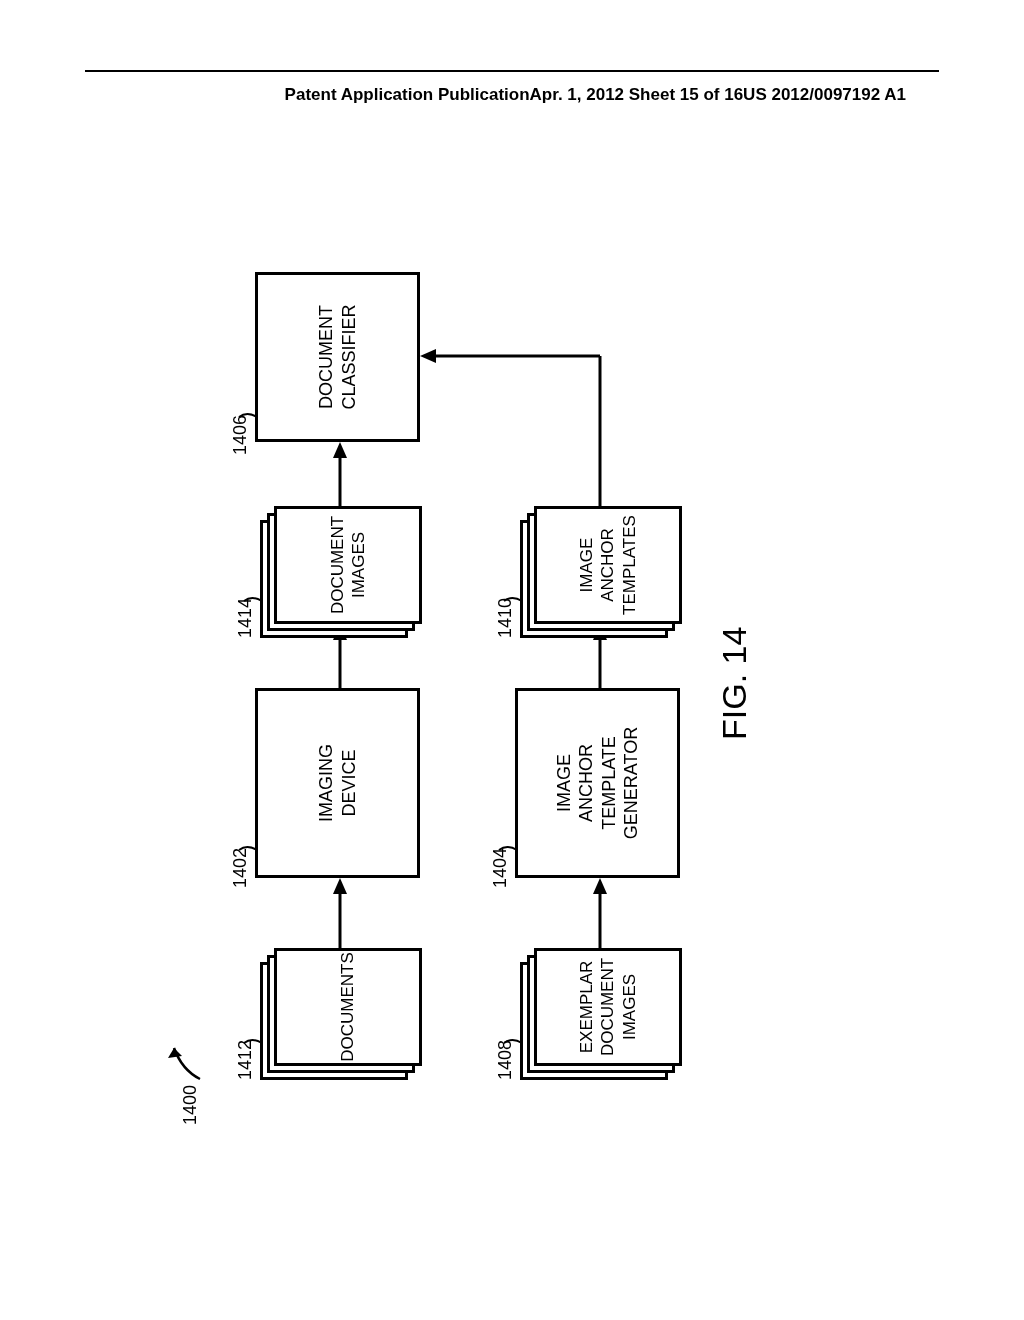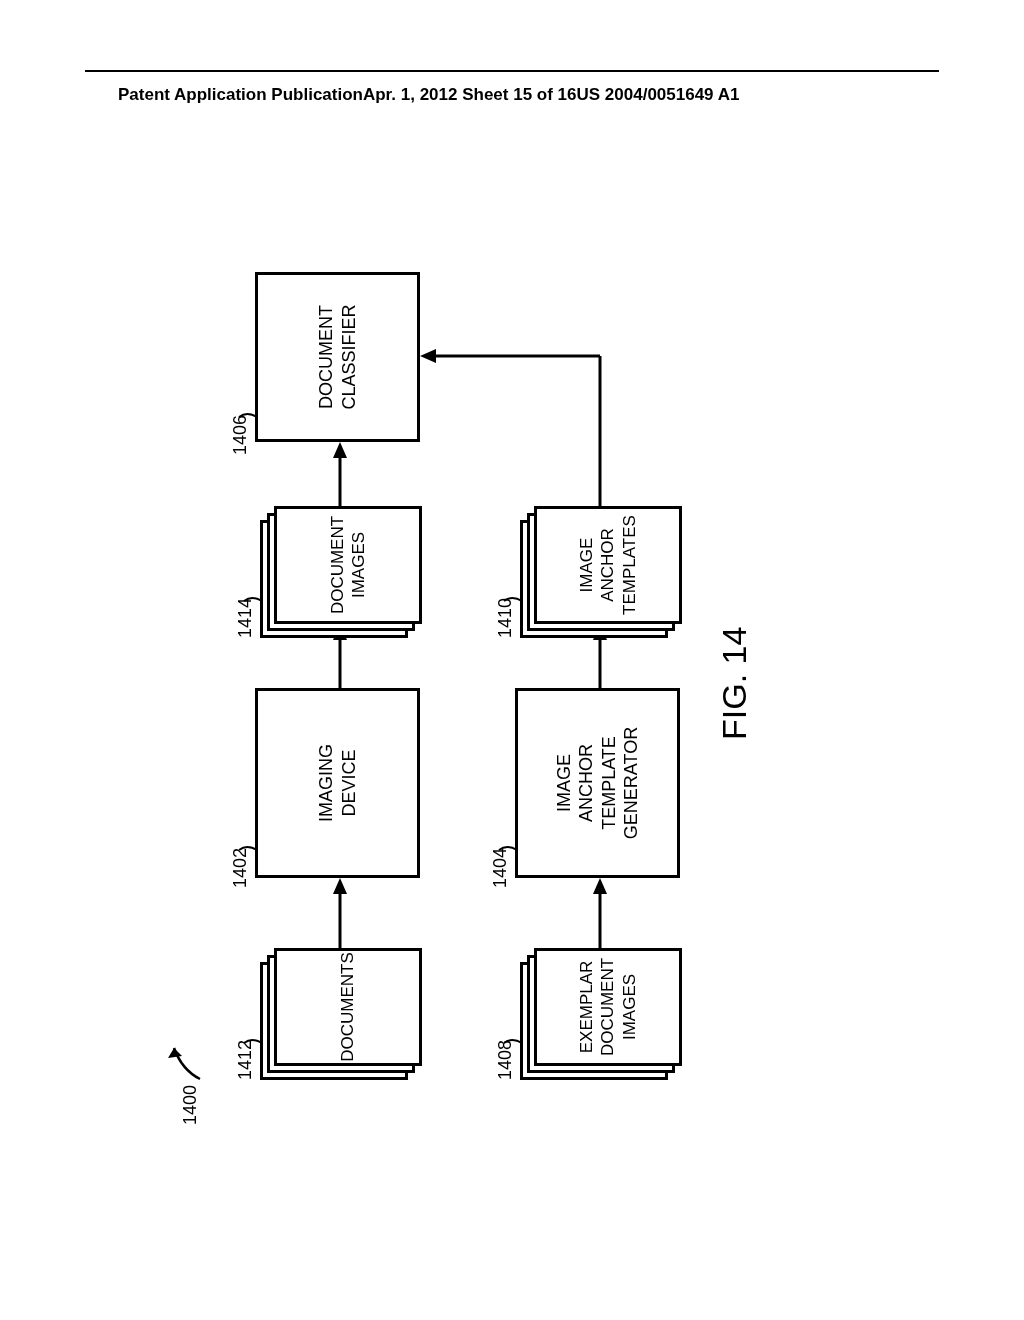--- a/index.html
+++ b/index.html
@@ -9,21 +9,21 @@
       background: white;
       font-family: Arial, Helvetica, sans-serif;
       position: relative;
     }
     .header {
       position: absolute;
       top: 85px;
       left: 0;
       width: 100%;
       display: flex;
-      justify-content: flex-start;
+      justify-content: flex-end;
       padding: 0 118px 0 118px;
       font-size: 17px;
       font-weight: bold;
     }
     .header-rule {
       position: absolute;
       top: 70px;
       left: 85px;
       right: 85px;
       border-top: 2px solid black;
@@ -93,21 +93,21 @@
       position: absolute;
     }
   </style>
 </head>
 <body>
 
 <div class="header-rule"></div>
 <div class="header">
   <span>Patent Application Publication</span>
   <span>Apr. 1, 2012  Sheet 15 of 16</span>
-  <span>US 2004/0051649 A1</span>
+  <span>US 2012/0097192 A1</span>
 </div>
 
 <div class="figure-area">
   <div class="diagram">
 
     <div class="ref-label" style="left: -15px; top: 40px;">1400</div>
     <svg class="arrow ref1400-arrow" style="left: 28px; top: 30px; width: 50px; height: 40px;">
       <path d="M 3 30 Q 12 12 34 4" stroke="black" stroke-width="2.5" fill="none"></path>
       <polygon points="34,4 24,-2 26,12" fill="black"></polygon>
     </svg>

